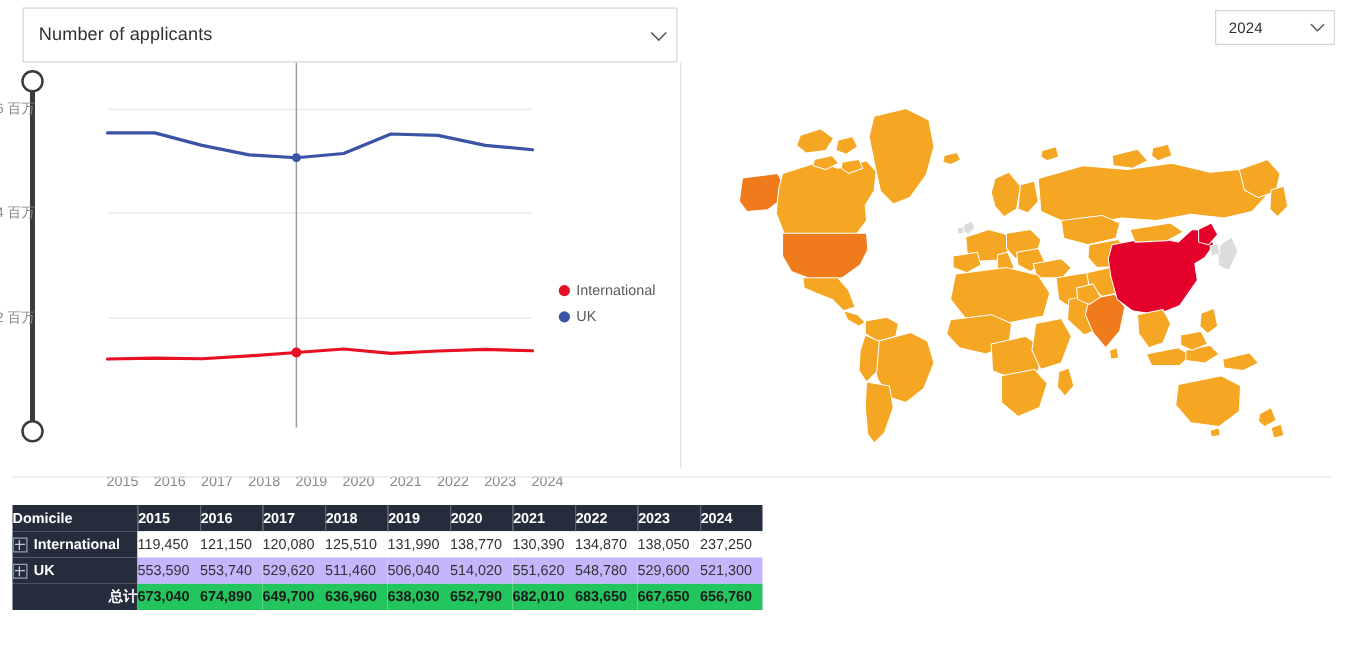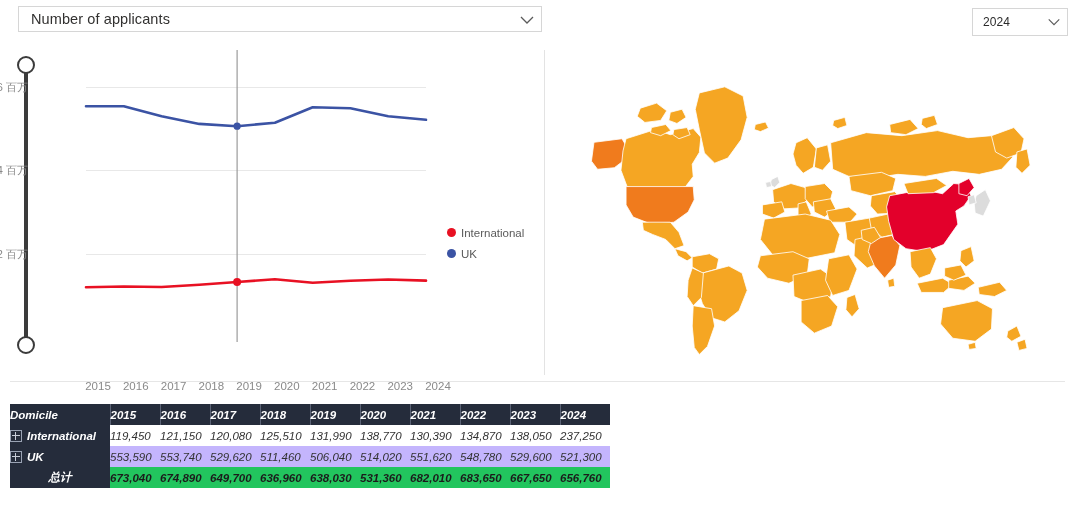--- a/index.html
+++ b/index.html
@@ -11,21 +11,21 @@
   }
   #app { position: relative; width: 1080px; height: 529px; background: #fff; }
 
   
   .dd {
     position: absolute; box-sizing: border-box;
     background: #fff; border: 1px solid #d6d6d6;
     display: flex; align-items: center;
     cursor: pointer;
   }
-  .dd-metric { left: 18px; top: 6px; width: 524px; height: 26px; padding: 0 8px 0 12px; }
+  .dd-metric { left: 18px; top: 6px; width: 524px; height: 44px; padding: 0 8px 0 12px; }
   .dd-year   { left: 972px; top: 8px; width: 96px; height: 28px; padding: 0 6px 0 10px; }
   .dd-label  { flex: 1; color: #323130; font-size: 14.5px; letter-spacing: .1px; }
   .dd-year .dd-label { font-size: 12px; color: #2b2b2b; }
   .chev { width: 14px; height: 14px; flex: none; }
   .chev svg { display: block; }
 
   
   #chart-panel { position: absolute; left: 0; top: 42px; width: 545px; height: 340px; }
 
   
@@ -72,21 +72,21 @@
   #map-panel svg { display: block; width: 100%; height: 100%; }
 
   
   #table-panel { position: absolute; left: 10px; top: 404px; }
   .tbl-title {
     font-size: 11.5px; font-weight: bold; color: #1b1b1b;
     margin-bottom: 5px; letter-spacing: .1px;
   }
   table.matrix { border-collapse: collapse; font-size: 11.5px; }
   table.matrix th, table.matrix td {
-    padding: 0; margin: 0; height: 21px; box-sizing: border-box; font-style: italic;
+    padding: 0; margin: 0; height: 21px; box-sizing: border-box;
   }
   table.matrix thead th {
     background: #252C3B; color: #ffffff; font-weight: bold;
     border-right: 1px solid #5a6275; text-align: left;
   }
   th.hdr-dom { width: 100px; padding-left: 10px; }
   th.hdr-yr  { width: 50px; padding-left: 7px; text-align: left; }
   th.hdr-yr:last-child { border-right: none; }
 
   td.rowlbl {
@@ -98,21 +98,21 @@
     width: 10px; height: 10px; flex: none; margin-right: 5px;
     border: 1px solid #9aa3b4; background: #252C3B; position: relative;
     cursor: pointer;
   }
   .expander::before, .expander::after {
     content: ""; position: absolute; background: #c7cdd8;
   }
   .expander::before { left: 1px; right: 1px; top: 4px; height: 1px; }
   .expander::after  { top: 1px; bottom: 1px; left: 4px; width: 1px; }
   td.rowlbl.total { text-align: center; padding-left: 0; }
-  td.rowlbl.total .lblwrap { justify-content: center; }
+  td.rowlbl.total .lblwrap { justify-content: flex-end; }
   td.num {
     width: 50px; padding-right: 6px;
     color: #333; background: #fff;
   }
   tr.alt td.num { background: #c4b5fd; }
   tr.total-row td.num { background: #22c55e; font-weight: bold; color: #1b1b1b; }
 </style>
 </head>
 <body>
 
@@ -315,21 +315,21 @@
             <td class="rowlbl total">
               <div class="lblwrap">
                 <span>总计</span>
               </div>
             </td>
             <td class="num">673,040</td>
             <td class="num">674,890</td>
             <td class="num">649,700</td>
             <td class="num">636,960</td>
             <td class="num">638,030</td>
-            <td class="num">531,360</td>
+            <td class="num">652,790</td>
             <td class="num">682,010</td>
             <td class="num">683,650</td>
             <td class="num">667,650</td>
             <td class="num">656,760</td>
           </tr>
         </tbody>
     </table>
   </div>
 
 </div>

